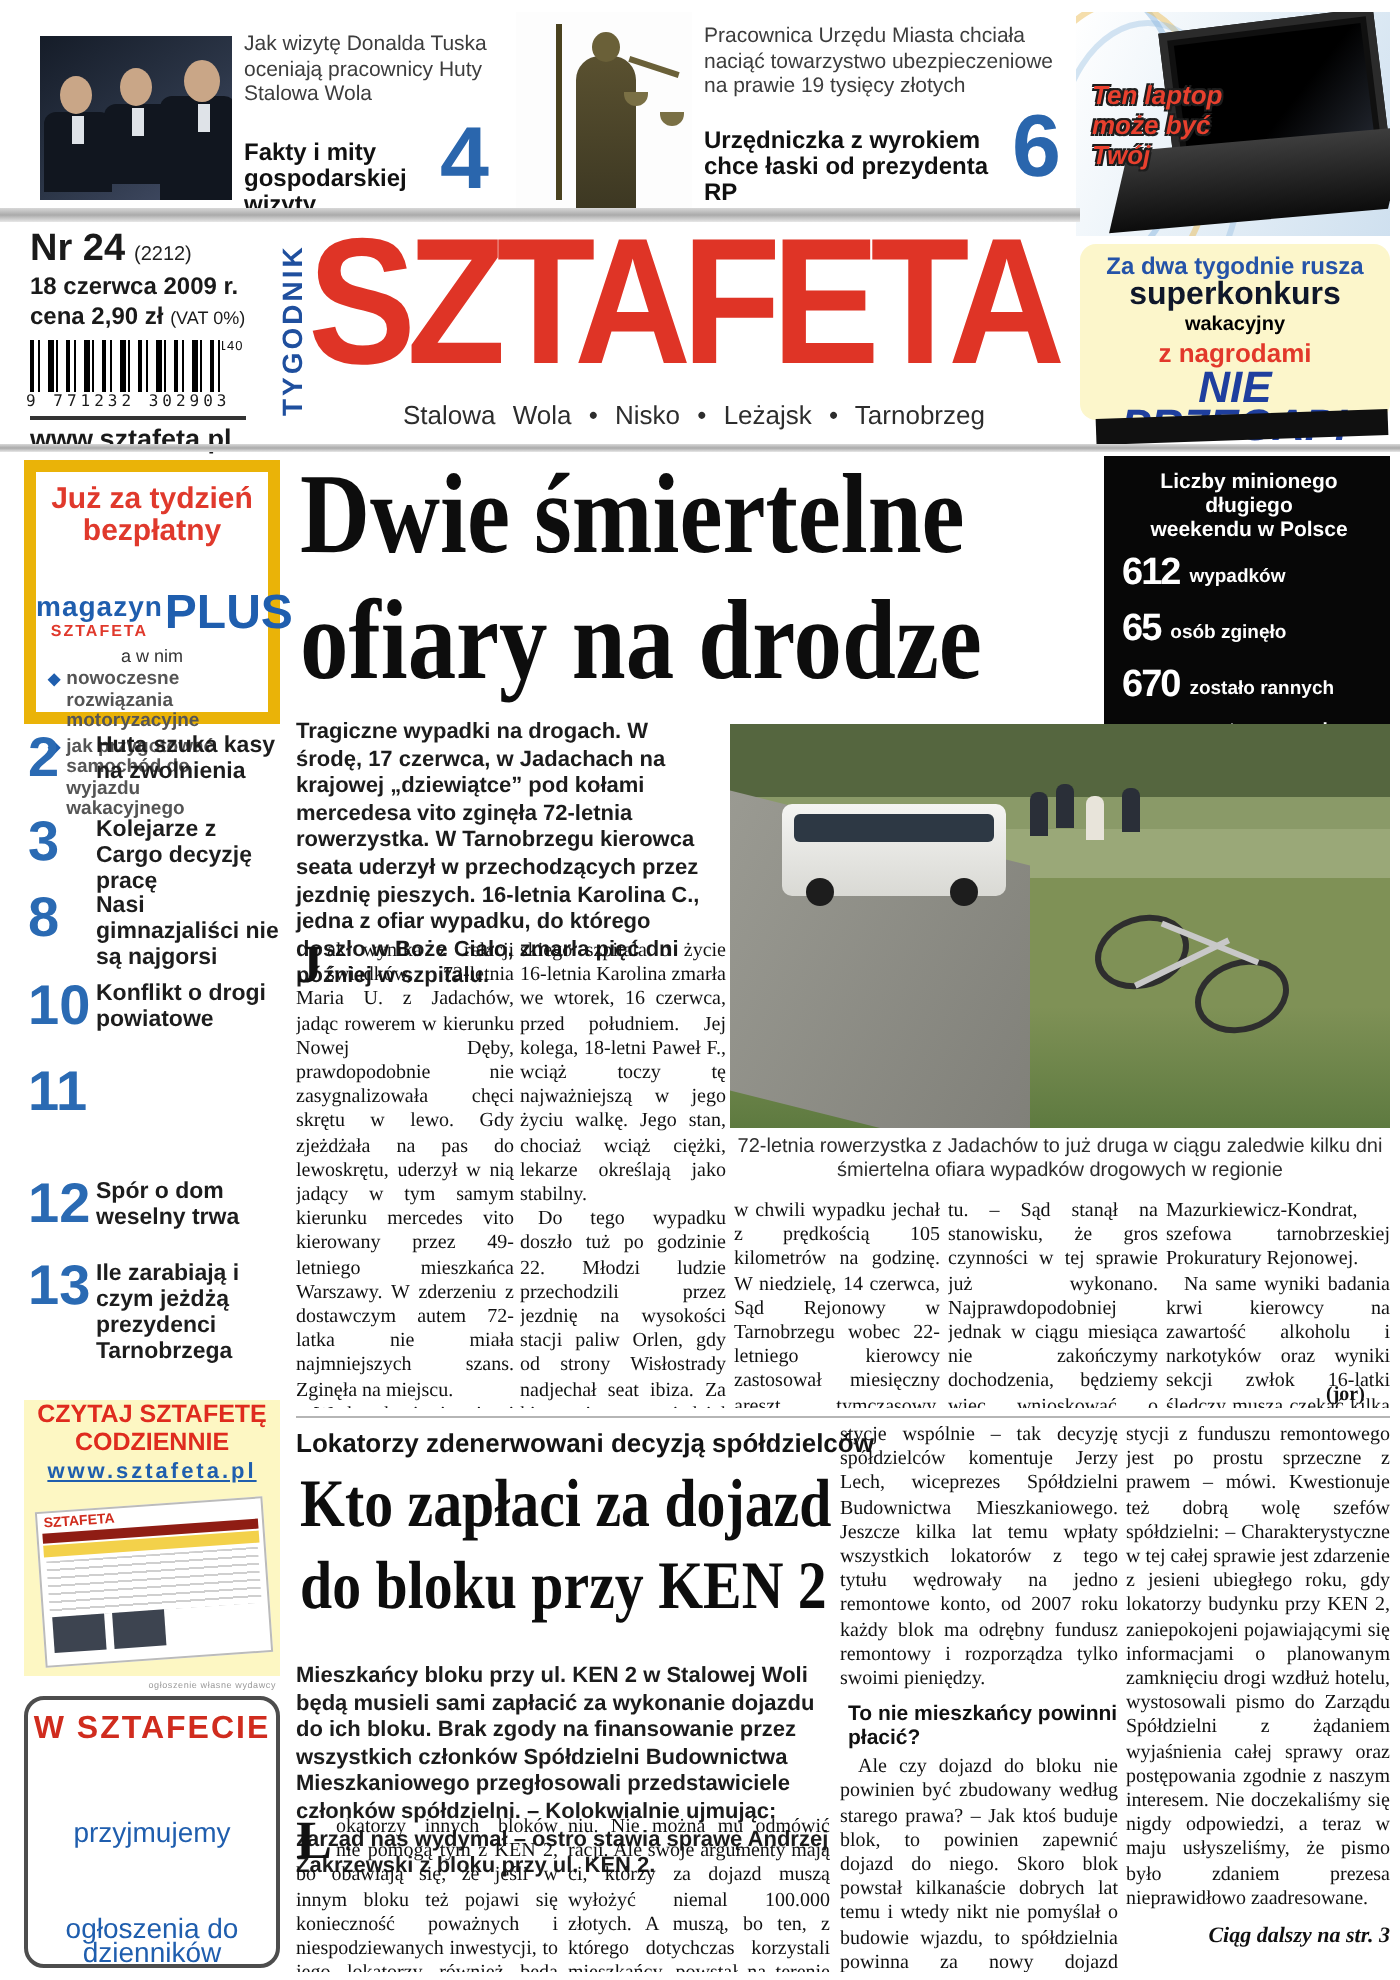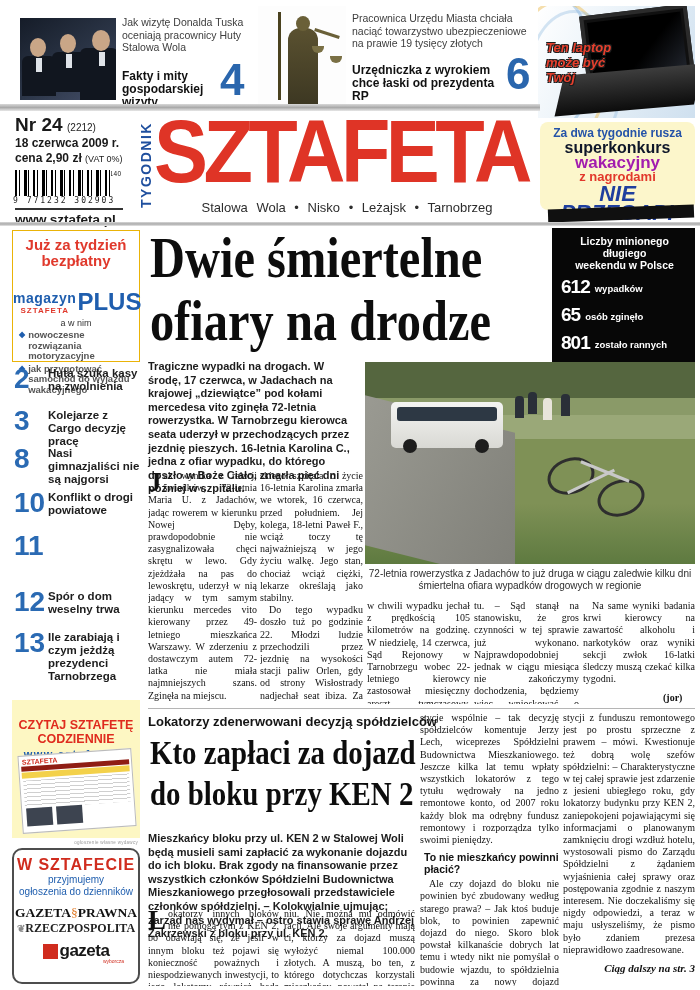--- a/index.html
+++ b/index.html
@@ -44,51 +44,51 @@
   .barcode-digits{left:13px;top:196px;font-size:8px;letter-spacing:2px;font-family:"DejaVu Sans Mono",monospace;}
   .site-url{left:15px;top:208px;font-size:13.5px;font-weight:bold;border-top:2px solid #333;padding-top:2px;width:108px;}
   .weekly{left:138px;top:116px;height:92px;writing-mode:vertical-rl;transform:rotate(180deg);
           font-size:14px;font-weight:bold;color:#1f4f9e;letter-spacing:1.5px;}
   .paper-title{left:154px;top:104px;font-size:88px;line-height:92px;font-weight:bold;color:#df3426;
                letter-spacing:-5px;transform:scaleX(.92) scaleY(1.02);transform-origin:left top;white-space:nowrap;}
   .regions{left:158px;top:200px;width:378px;text-align:center;font-size:13px;color:#2d2d2d;word-spacing:5px;}
   .contest{left:540px;top:122px;width:155px;height:84px;background:#fcf6cb;border-radius:8px;text-align:center;padding-top:4px;}
   .contest .c1{font-size:12px;line-height:14px;font-weight:bold;color:#2553a8;}
   .contest .c2{font-size:16px;line-height:16px;font-weight:bold;color:#0f172a;}
-  .contest .c3{font-size:17px;line-height:14px;font-weight:bold;color:#a21caf;}
+  .contest .c3{font-size:10px;line-height:14px;font-weight:bold;color:#000000;}
   .contest .c4{font-size:13px;line-height:14px;font-weight:bold;color:#e2382b;}
   .contest .c5{font-size:22px;line-height:19px;font-weight:bold;font-style:italic;color:#1f3f9e;}
   .laptop-foot{left:548px;top:207px;width:146px;height:13px;background:#101010;transform:rotate(-2deg);}
 
   
-  .mag-box{left:12px;top:230px;width:128px;height:132px;border:1px solid #eab308;text-align:center;padding-top:6px;box-sizing:border-box;}
+  .mag-box{left:12px;top:230px;width:128px;height:132px;border:6px solid #eab308;text-align:center;padding-top:6px;box-sizing:border-box;}
   .mag-red{font-size:15px;line-height:16px;font-weight:bold;color:#e0392c;}
   .mag-logo{margin-top:21px;display:flex;justify-content:space-between;align-items:flex-start;gap:1px;}
   .mag-word1{font-size:14px;font-weight:bold;color:#1f5eae;letter-spacing:.5px;display:block;}
   .mag-word2{font-size:8px;font-weight:bold;color:#e0392c;letter-spacing:1px;display:block;}
   .mag-word3{font-size:24px;line-height:24px;font-weight:bold;color:#1f5eae;}
   .mag-intro{font-size:9px;margin-top:3px;color:#333;}
   .mag-bullet{display:flex;text-align:left;font-size:9.5px;line-height:10.5px;color:#555;font-weight:bold;padding:2px 4px 0 6px;gap:3px;}
   .diamond{color:#1f5eae;font-size:8px;line-height:10px;}
   .toc-item{display:flex;gap:4px;}
   .toc-num{font-size:28px;line-height:26px;font-weight:bold;color:#2a6ab3;min-width:30px;text-align:left;}
   .toc-label{font-size:11.5px;line-height:13px;font-weight:bold;color:#1d1d1d;padding-top:1px;}
-  .daily-box{left:12px;top:700px;width:128px;height:138px;background:#fdf7c3;text-align:center;padding-top:18px;box-sizing:border-box;}
+  .daily-box{left:12px;top:700px;width:128px;height:138px;background:#fdf7c3;text-align:center;padding-top:0;box-sizing:border-box;}
   .daily-red{font-size:12.5px;line-height:14px;font-weight:bold;color:#df2b1e;}
   .daily-url{font-size:11px;font-weight:bold;color:#1f5eae;letter-spacing:1.5px;text-decoration:underline;margin-top:2px;}
   .thumb{position:absolute;left:8px;top:52px;width:112px;height:76px;background:#fff;border:1px solid #bbb;transform:rotate(-4deg);overflow:hidden;}
   .t-head{font-size:7px;font-weight:bold;color:#d02c1e;text-align:left;padding:2px 0 0 3px;}
   .t-nav{height:5px;background:#8f1d14;margin:1px 2px;}
   .t-band{height:6px;background:#f3d14a;margin:1px 2px;}
   .t-lines{height:28px;margin:2px 3px;background:repeating-linear-gradient(180deg,#cfcfcf 0 1px,#fff 1px 4px);}
   .t-ph{position:absolute;width:26px;height:18px;background:#3d4450;bottom:6px;}
   .publisher-note{left:30px;top:840px;width:108px;font-size:4.5px;color:#9a9a9a;text-align:right;letter-spacing:.3px;}
   .ads-box{left:12px;top:848px;width:128px;height:136px;border:2px solid #4d4d4d;border-radius:10px;text-align:center;padding-top:6px;box-sizing:border-box;}
   .ads-title{font-size:16px;font-weight:bold;color:#d02c1e;letter-spacing:1px;}
-  .ads-line{font-size:10px;line-height:12px;color:#1f5eae;}
+  .ads-line{font-size:14px;line-height:12px;color:#1f5eae;margin-top:36px;}
   .logo-gp{font-family:"Liberation Serif",serif;font-size:13.5px;font-weight:bold;color:#111;margin-top:7px;white-space:nowrap;}
   .logo-gp .mark{color:#e07b28;font-weight:normal;}
   .logo-rz{font-family:"Liberation Serif",serif;font-size:12px;font-weight:bold;color:#222;margin-top:0;white-space:nowrap;}
   .logo-rz .eagle{color:#8a8a8a;font-size:10px;}
   .logo-gw{display:flex;justify-content:center;align-items:center;gap:2px;margin-top:5px;}
   .gw-sq{width:15px;height:15px;background:#d02c1e;}
   .gw-text{font-size:17px;font-weight:bold;color:#171717;letter-spacing:-.5px;}
   .gw-sub{font-size:5px;color:#d02c1e;text-align:right;margin-top:-3px;padding-right:14px;}
 
   
@@ -295,21 +295,21 @@
     <div class="stats-title">weekendu w Polsce</div>
     <div class="stat-row">
       <span class="stat-val">612</span>
       <span class="stat-label">wypadków</span>
     </div>
     <div class="stat-row">
       <span class="stat-val">65</span>
       <span class="stat-label">osób zginęło</span>
     </div>
     <div class="stat-row">
-      <span class="stat-val">801</span>
+      <span class="stat-val">670</span>
       <span class="stat-label">zostało rannych</span>
     </div>
     <div class="stat-row">
       <span class="stat-val">2683</span>
       <span class="stat-label" style="padding-top:2px;">zatrzymanych pijanych kierowców</span>
     </div>
   </div>
 
   <div class="abs lead lead-main">Tragiczne wypadki na drogach. W środę, 17 czerwca, w Jadachach na krajowej „dziewiątce” pod kołami mercedesa vito zginęła 72-letnia rowerzystka. W Tarnobrzegu kierowca seata uderzył w przechodzących przez jezdnię pieszych. 16-letnia Karolina C., jedna z ofiar wypadku, do którego doszło w Boże Ciało, zmarła pięć dni później w szpitalu.</div>
 
@@ -343,20 +343,21 @@
     <p class="ind">Do tego wypadku doszło tuż po godzinie 22. Młodzi ludzie przechodzili przez jezdnię na wysokości stacji paliw Orlen, gdy od strony Wisłostrady nadjechał seat ibiza. Za kierownicą auta siedział 22-letni Tomasz M. z Koprzywnicy (powiat sandomierski). Gdy przed maską samochodu zauważył sylwetki pieszych, nie zdążył już wyhamować...</p>
 
   </div>
   <div class="abs bodycol" style="left:367px;top:600px;width:103px;height:104px;">
     <p>w chwili wypadku jechał z prędkością 105 kilometrów na godzinę. W niedzielę, 14 czerwca, Sąd Rejonowy w Tarnobrzegu wobec 22-letniego kierowcy zastosował miesięczny areszt tymczasowy. Prokuratura wnioskowała o 3 miesiące aresz-</p>
   </div>
   <div class="abs bodycol" style="left:474px;top:600px;width:105px;height:104px;">
     <p>tu. – Sąd stanął na stanowisku, że gros czynności w tej sprawie już wykonano. Najprawdopodobniej jednak w ciągu miesiąca nie zakończymy dochodzenia, będziemy więc wnioskować o przedłużenie aresztu – przyznaje prokurator Irena</p>
   </div>
   <div class="abs bodycol" style="left:583px;top:600px;width:112px;height:104px;">
+    <p>Mazurkiewicz-Kondrat, szefowa tarnobrzeskiej Prokuratury Rejonowej.</p>
     <p class="ind">Na same wyniki badania krwi kierowcy na zawartość alkoholu i narkotyków oraz wyniki sekcji zwłok 16-latki śledczy muszą czekać kilka tygodni.</p>
   </div>
   <div class="abs bodycol byline" style="left:663px;top:692px;width:32px;">(jor)</div>
 
   <div class="abs thin-rule" style="left:148px;top:708px;width:547px;height:1px;"></div>
 
   <div class="abs kicker">Lokatorzy zdenerwowani decyzją spółdzielców</div>
   <div class="abs headline h-second">
     <div>Kto zapłaci za dojazd</div>
     <div>do bloku przy KEN 2</div>

